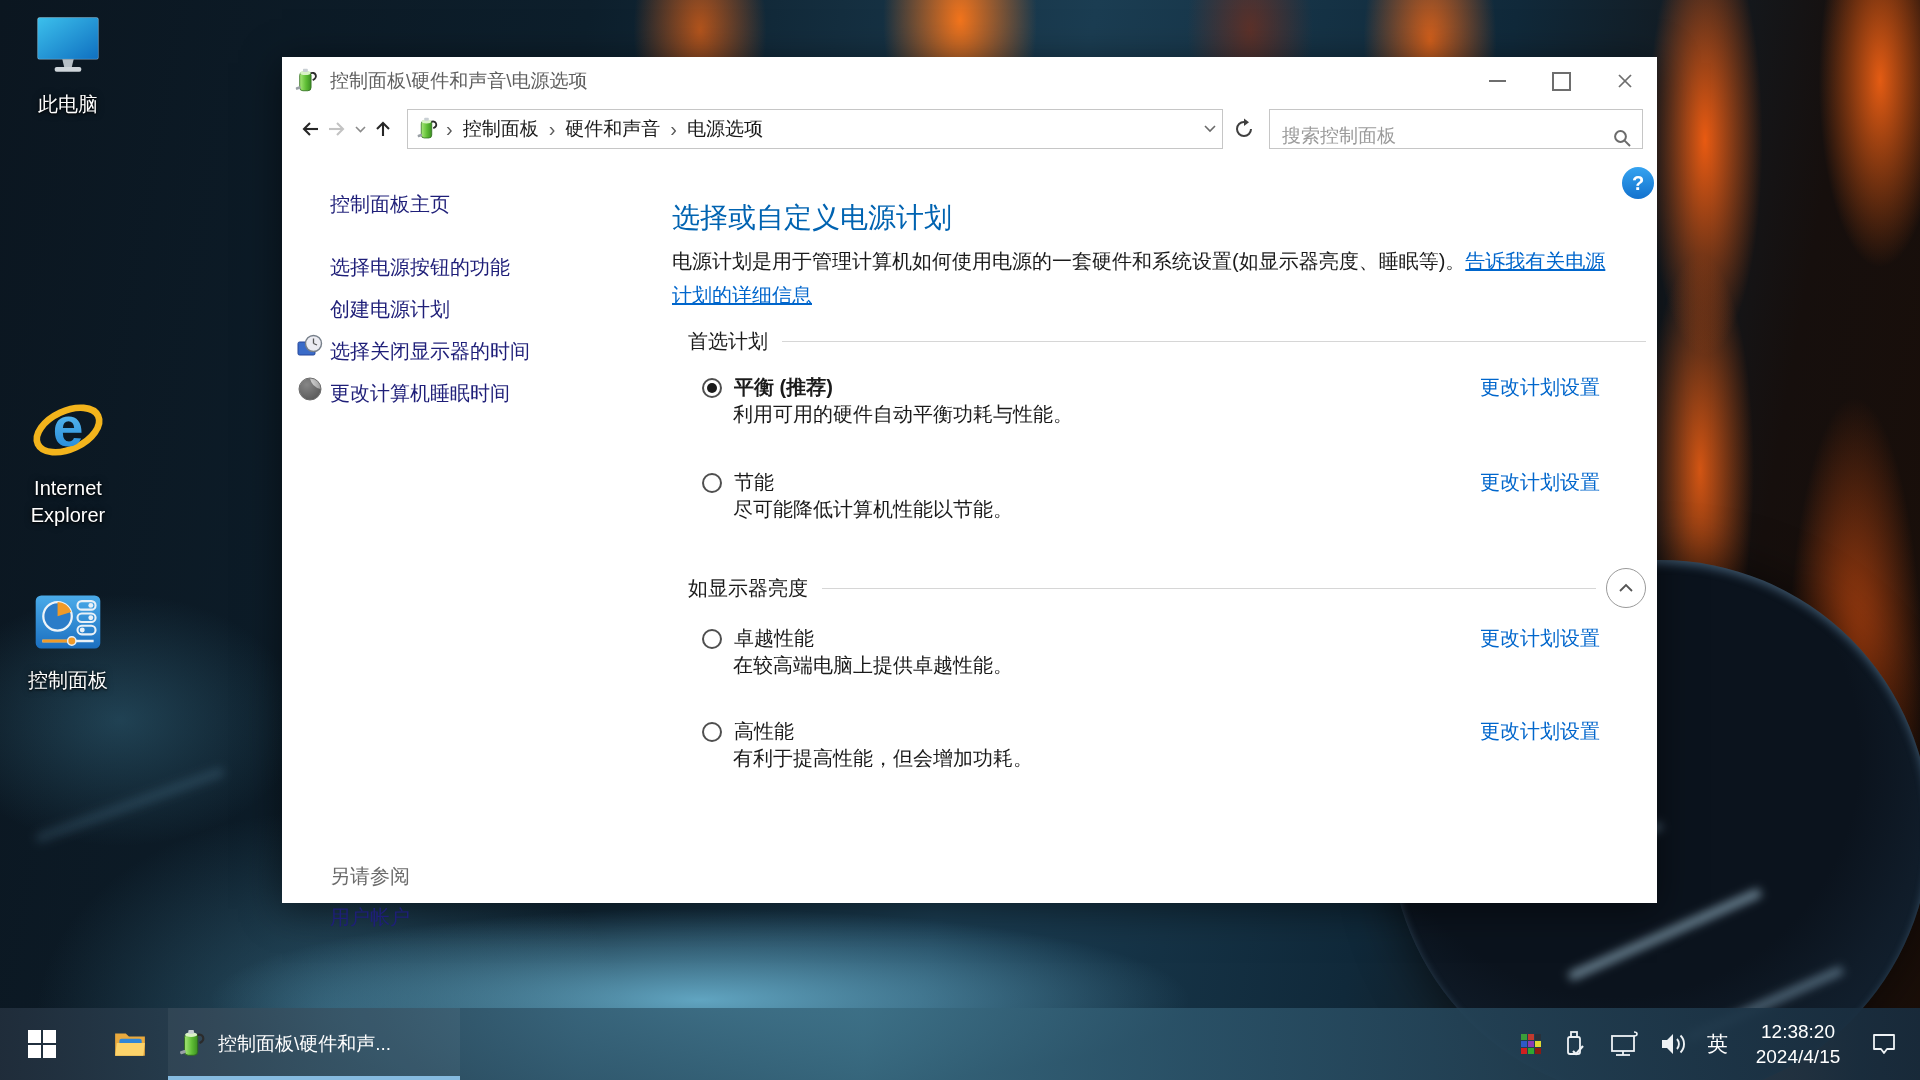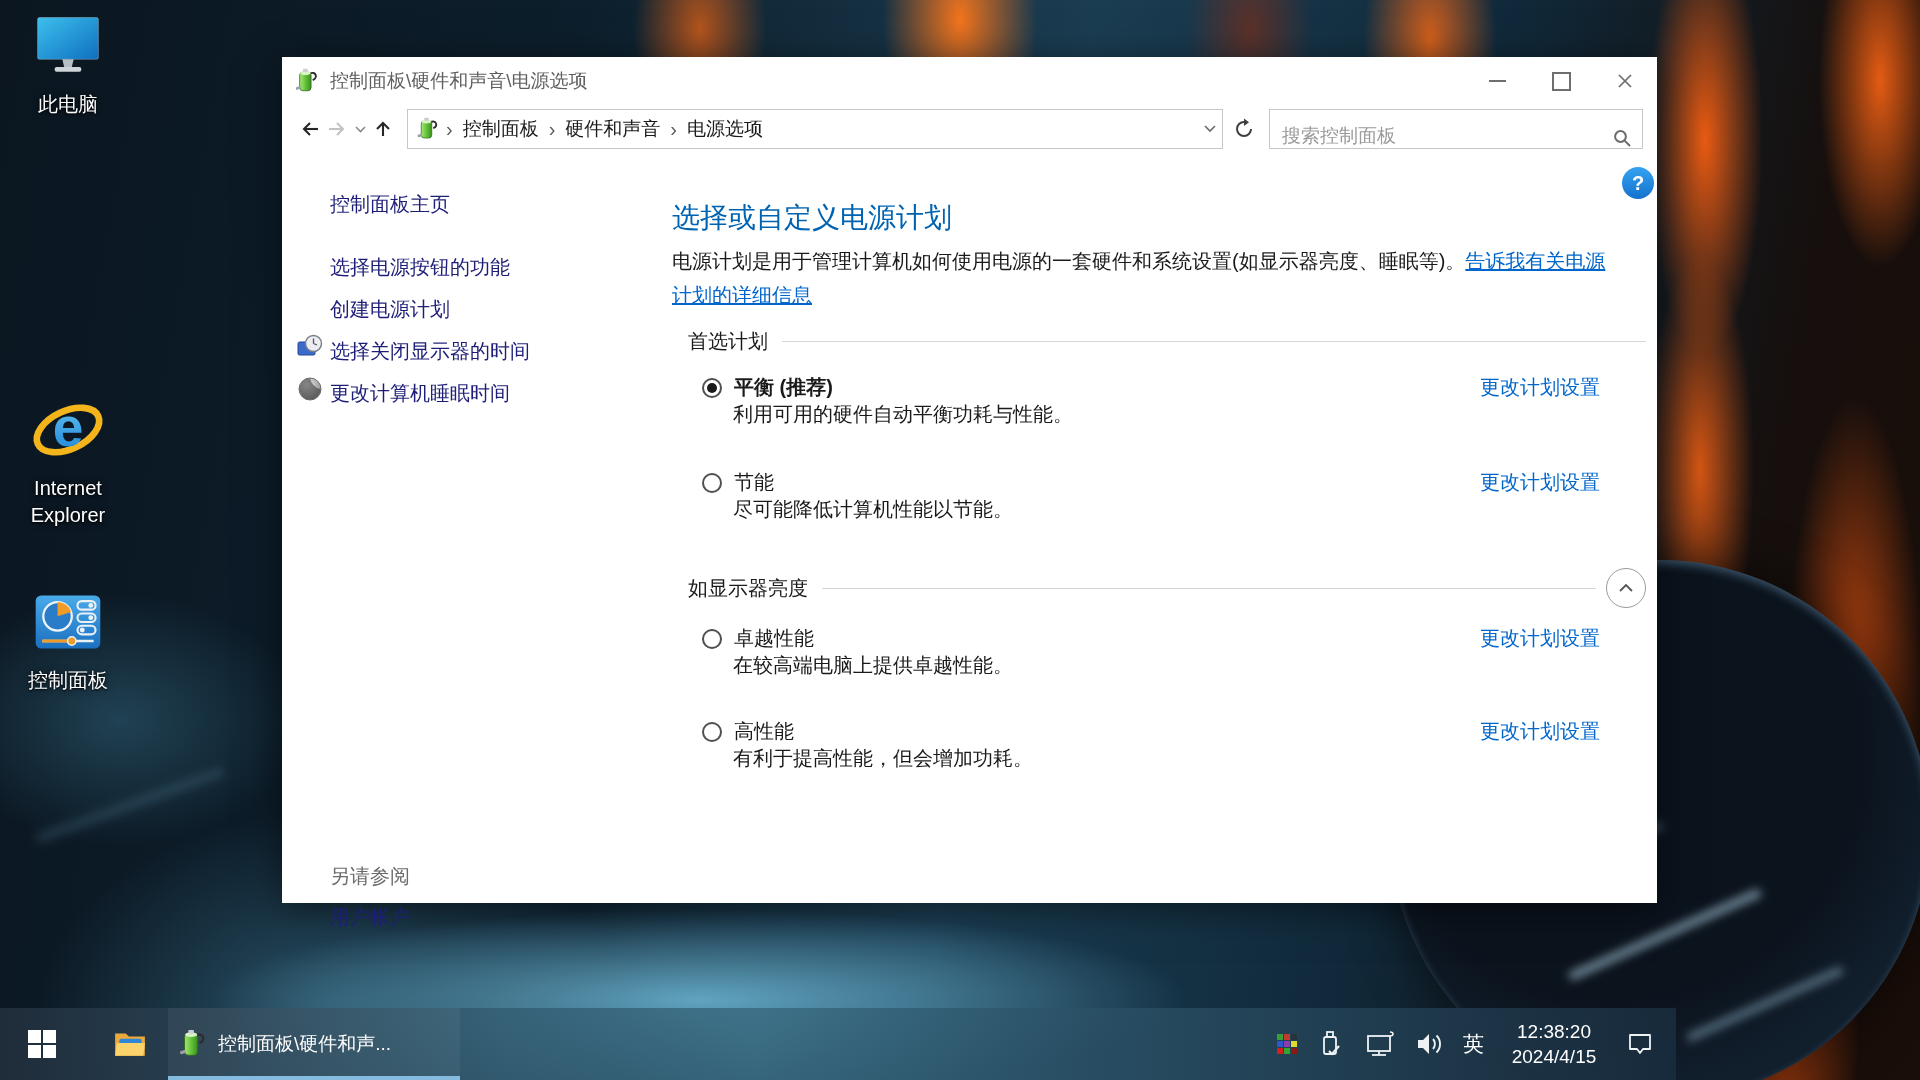--- a/index.html
+++ b/index.html
@@ -78,21 +78,21 @@
   .radio.selected::after{content:"";position:absolute;left:3px;top:3px;width:10px;height:10px;border-radius:50%;background:#1a1a1a;}
   .plan-label{font-size:20px;color:#1a1a1a;cursor:pointer;}
   .plan-label.bold{font-weight:bold;}
   .plan-desc{margin-left:31px;font-size:20px;color:#1a1a1a;}
   .plan-action{position:absolute;right:30px;top:0;font-size:20px;color:#0066cc;cursor:pointer;}
   .help-circle{position:absolute;left:1340px;top:14px;width:32px;height:32px;border-radius:50%;
     background:linear-gradient(180deg,#35a3f0,#1372ce);color:#fff;font-size:20px;font-weight:bold;
     display:flex;align-items:center;justify-content:center;cursor:pointer;}
 
   
-  .taskbar{position:absolute;left:0;bottom:0;width:1676px;height:72px;
+  .taskbar{position:absolute;left:0;bottom:0;width:1920px;height:72px;
     background:linear-gradient(90deg,rgba(33,46,60,.92) 0%,rgba(52,94,116,.88) 30%,rgba(58,108,130,.85) 45%,rgba(44,84,106,.88) 62%,rgba(24,43,60,.94) 100%);}
   .tb-btn{position:absolute;top:0;height:72px;display:flex;align-items:center;justify-content:center;cursor:pointer;}
   .start{left:0;width:84px;}
   .winlogo{display:grid;grid-template-columns:13px 13px;grid-template-rows:13px 13px;gap:2px;}
   .winlogo span{background:#fff;}
   .explorer{left:88px;width:84px;}
   .task-btn{position:absolute;left:168px;top:0;width:292px;height:72px;display:flex;align-items:center;
     padding:0 10px;box-sizing:border-box;background:rgba(255,255,255,.05);cursor:pointer;}
   .task-underline{position:absolute;left:0;bottom:0;width:100%;height:4px;background:#86bbe0;}
   .task-label{margin-left:10px;font-size:19px;color:#fff;white-space:nowrap;overflow:hidden;}

